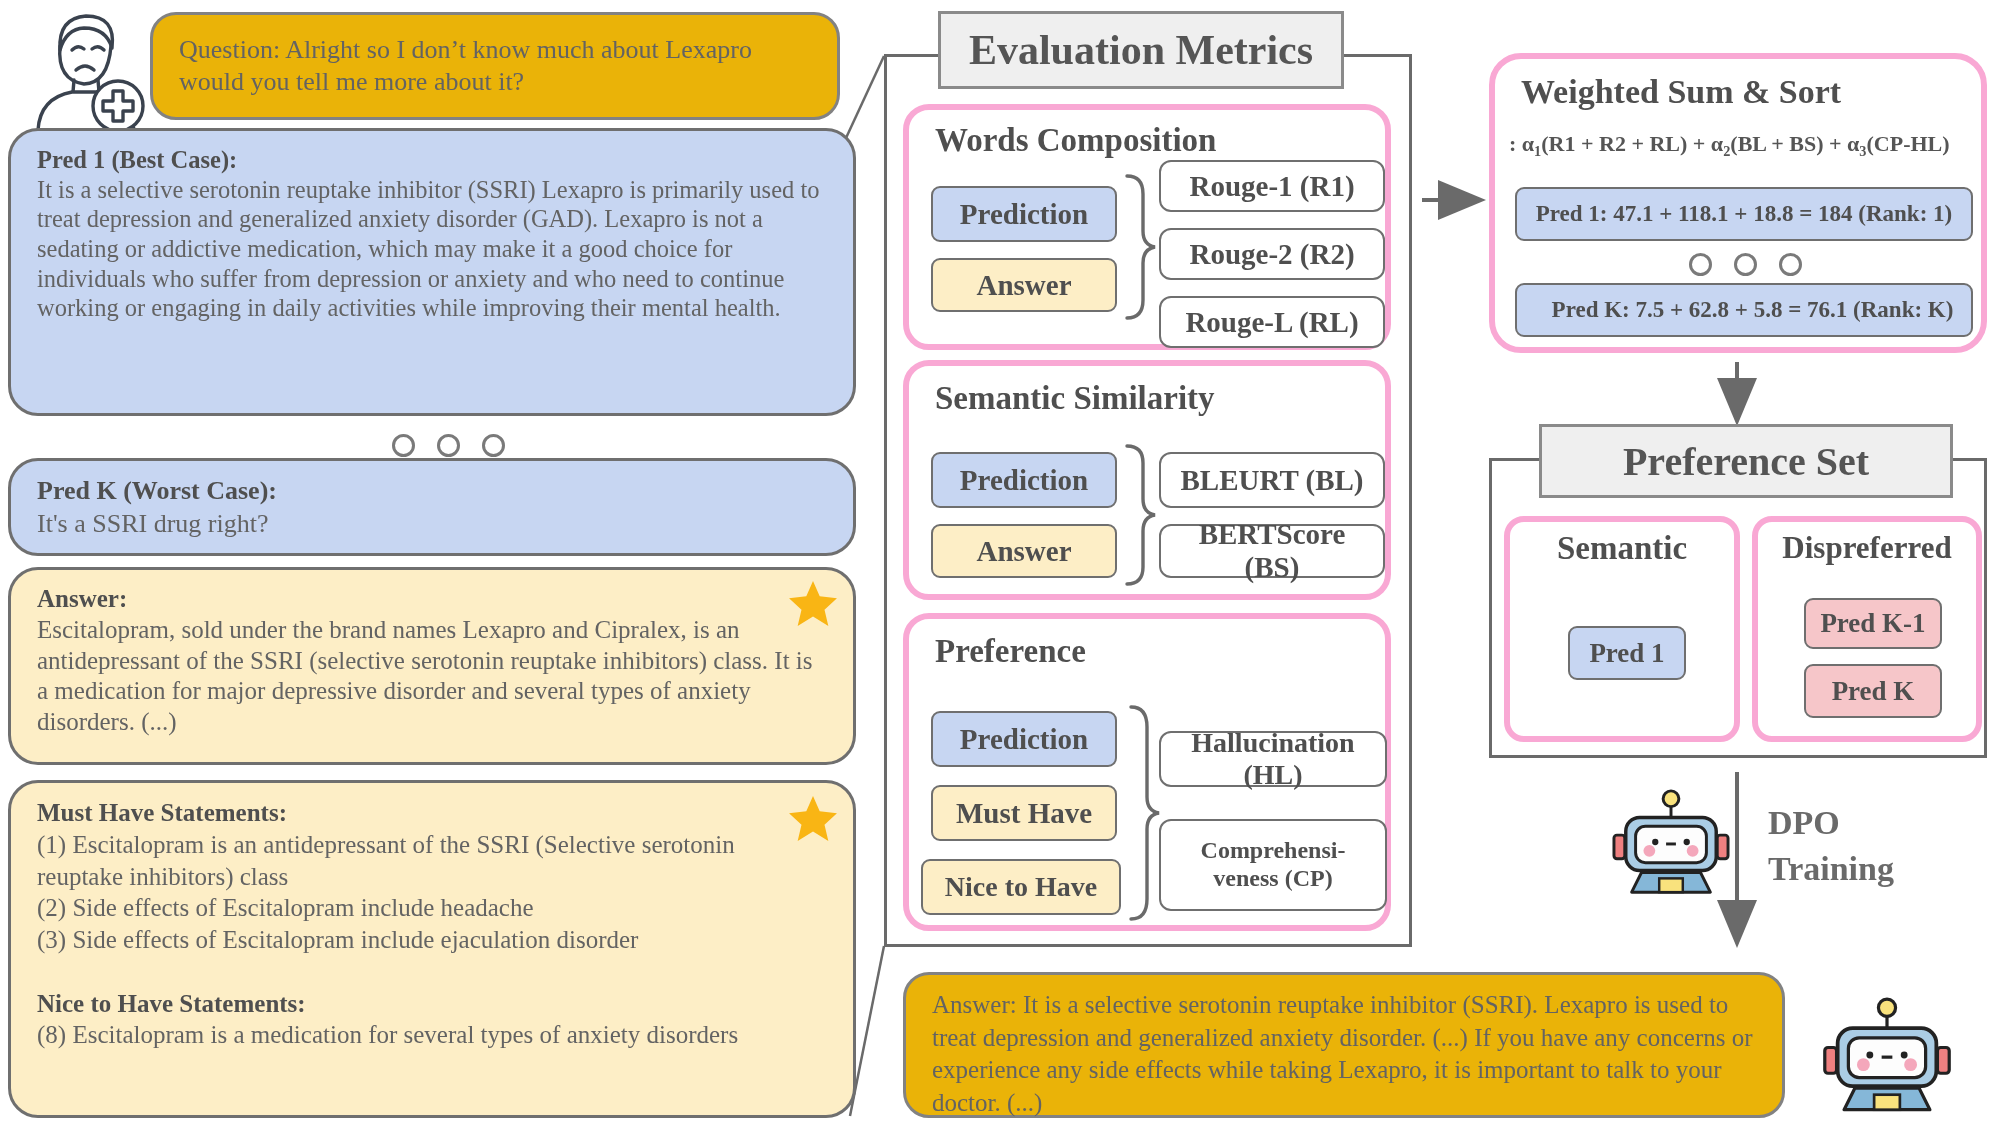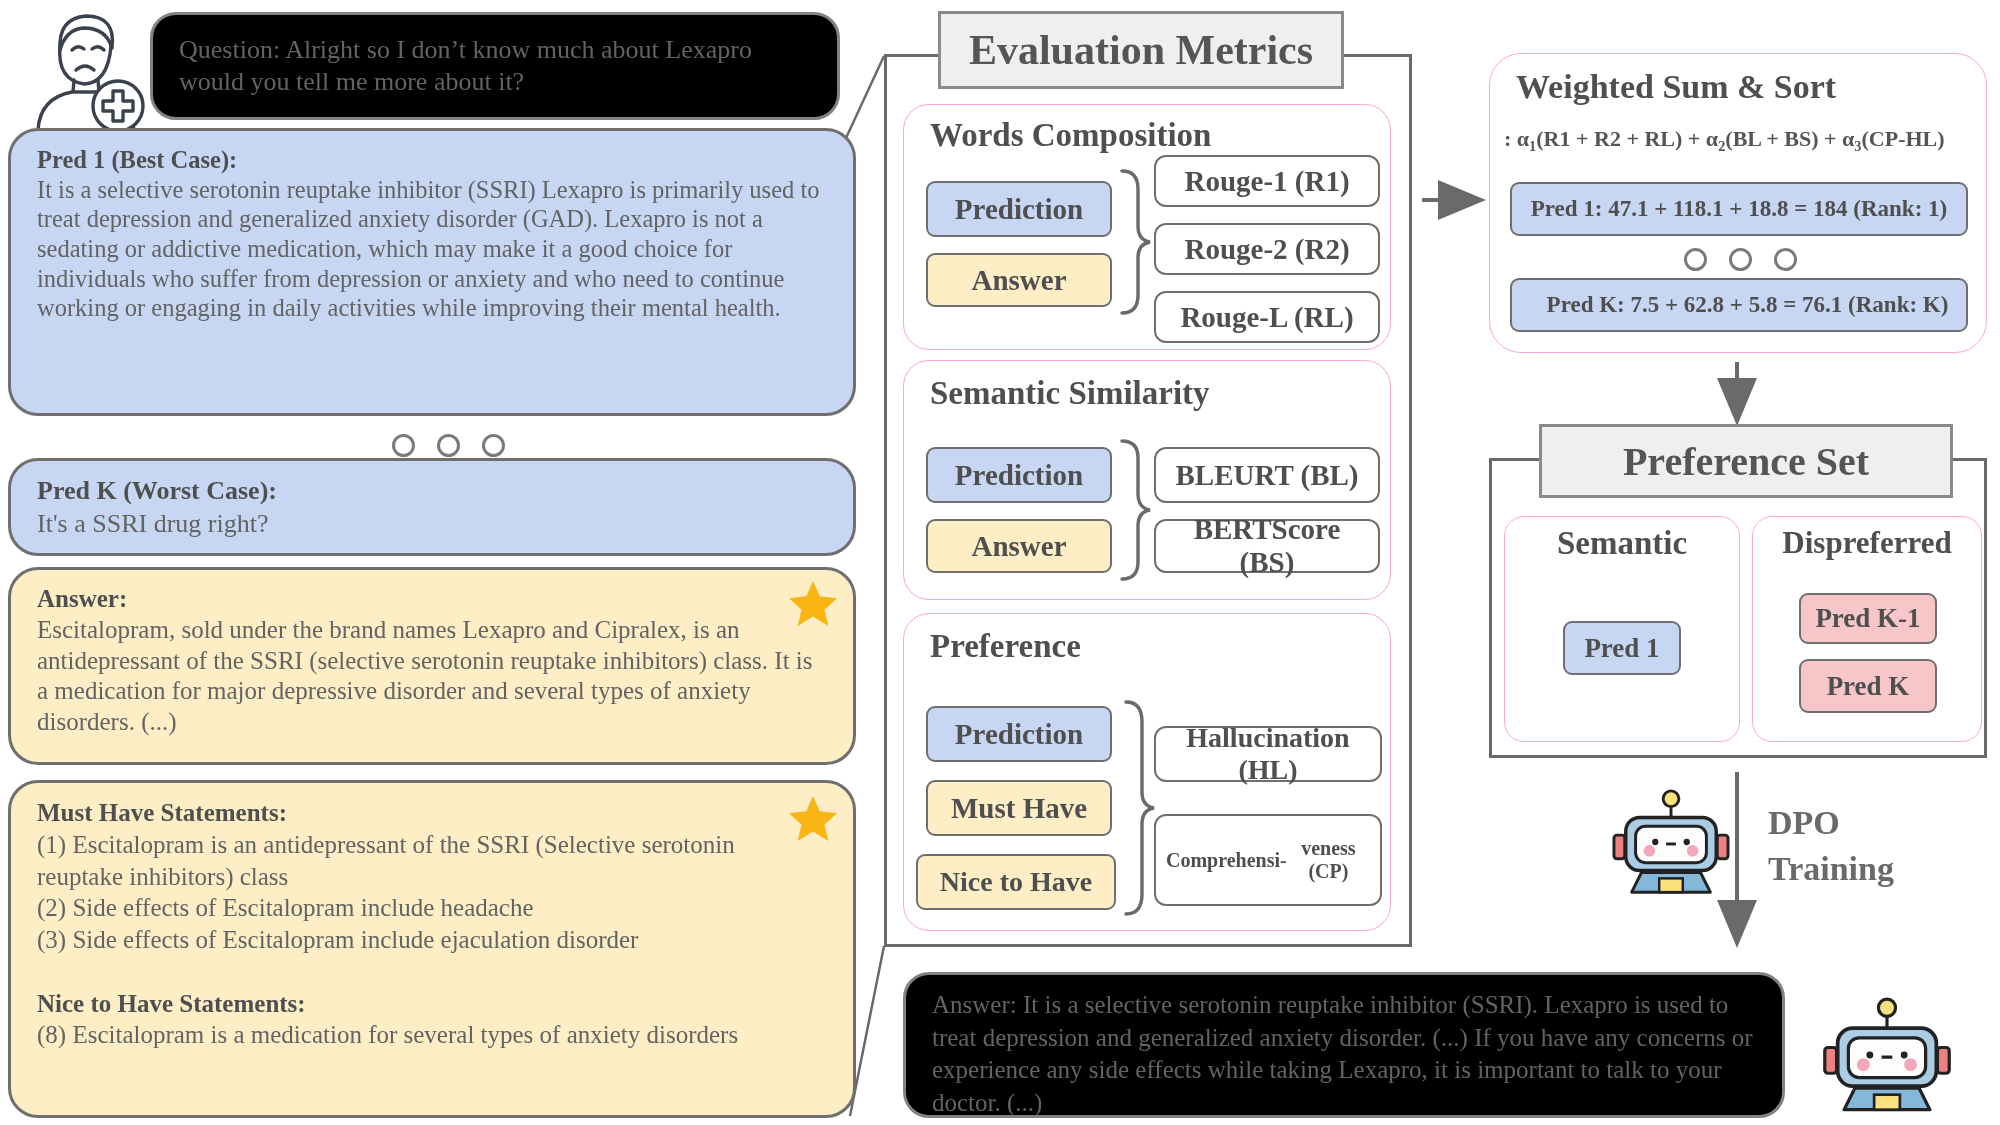--- a/index.html
+++ b/index.html
@@ -9,28 +9,28 @@
   }
   .abs{position:absolute;box-sizing:border-box;}
   
   .bubble{
     border:3px solid #6f6f6f;border-radius:30px;padding:14px 26px;
     font-size:26px;line-height:1.25;color:#636363;background:#fff;
   }
   .bubble b,.bold{font-weight:bold;color:#4f4f4f;}
   .blue-bg{background:#c7d6f2;}
   .yellow-bg{background:#fdeec6;}
-  .gray-bg{background:#000000;border-color:#828282;}
+  .gray-bg{background:#eab308;border-color:#828282;}
   
   .panel{border:3px solid #6a6a6a;background:#ffffff;}
   .gray-title{
     background:#efefef;border:3px solid #8a8a8a;color:#555555;
     font-weight:bold;display:flex;align-items:center;justify-content:center;
   }
-  .card{border:1px solid #f9a8d4;border-radius:26px;background:#fff;}
+  .card{border:6px solid #f9a8d4;border-radius:26px;background:#fff;}
   .card-heading{font-weight:bold;color:#4f4f4f;font-size:33px;}
   .chip{
     border:2.5px solid #6f6f6f;border-radius:9px;display:flex;align-items:center;justify-content:center;
     font-weight:bold;color:#4f4f4f;font-size:29px;
   }
   .pink-bg{background:#f6c6c9;}
   .metric-box{
     border:2.5px solid #6f6f6f;border-radius:12px;display:flex;align-items:center;justify-content:center;
     font-weight:bold;color:#4f4f4f;font-size:29px;background:#fff;text-align:center;padding:4px 10px;
   }
@@ -179,21 +179,21 @@
     </div>
     <div class="abs chip yellow-bg" style="left:22px;top:166px;width:186px;height:56px;">
       <span>Must Have</span>
     </div>
     <svg class="brace" style="left:214px;top:84px;" width="38" height="220" viewBox="0 0 38 220">
       <path d="M8,4 Q24,4 24,24 L24,94 Q24,108 36,110 Q24,112 24,126 L24,196 Q24,216 8,216" fill="none" stroke="#6a6a6a" stroke-width="3.4" stroke-linecap="round"></path>
     </svg>
     <div class="abs metric-box" style="left:250px;top:112px;width:228px;height:56px;font-size:28px;">
       <span>Hallucination (HL)</span>
     </div>
-    <div class="abs metric-box" style="left:250px;top:200px;width:228px;height:92px;font-size:20px;line-height:1.15;flex-direction:row;">
+    <div class="abs metric-box" style="left:250px;top:200px;width:228px;height:92px;font-size:24px;line-height:1.15;flex-direction:column;">
       <span>Comprehensi-</span>
       <span>veness (CP)</span>
     </div>
   </div>
 
   <div class="abs bubble gray-bg" style="left:903px;top:972px;width:882px;height:146px;font-size:25px;line-height:1.3;border-radius:26px;">
     <span>Answer: It is a selective serotonin reuptake inhibitor (SSRI). Lexapro is used to treat depression and generalized anxiety disorder. (...) If you have any concerns or experience any side effects while taking Lexapro, it is important to talk to your doctor. (...)</span>
   </div>
 
   <svg class="abs" style="left:1822px;top:996px;" width="130" height="118" viewBox="0 0 120 110">

